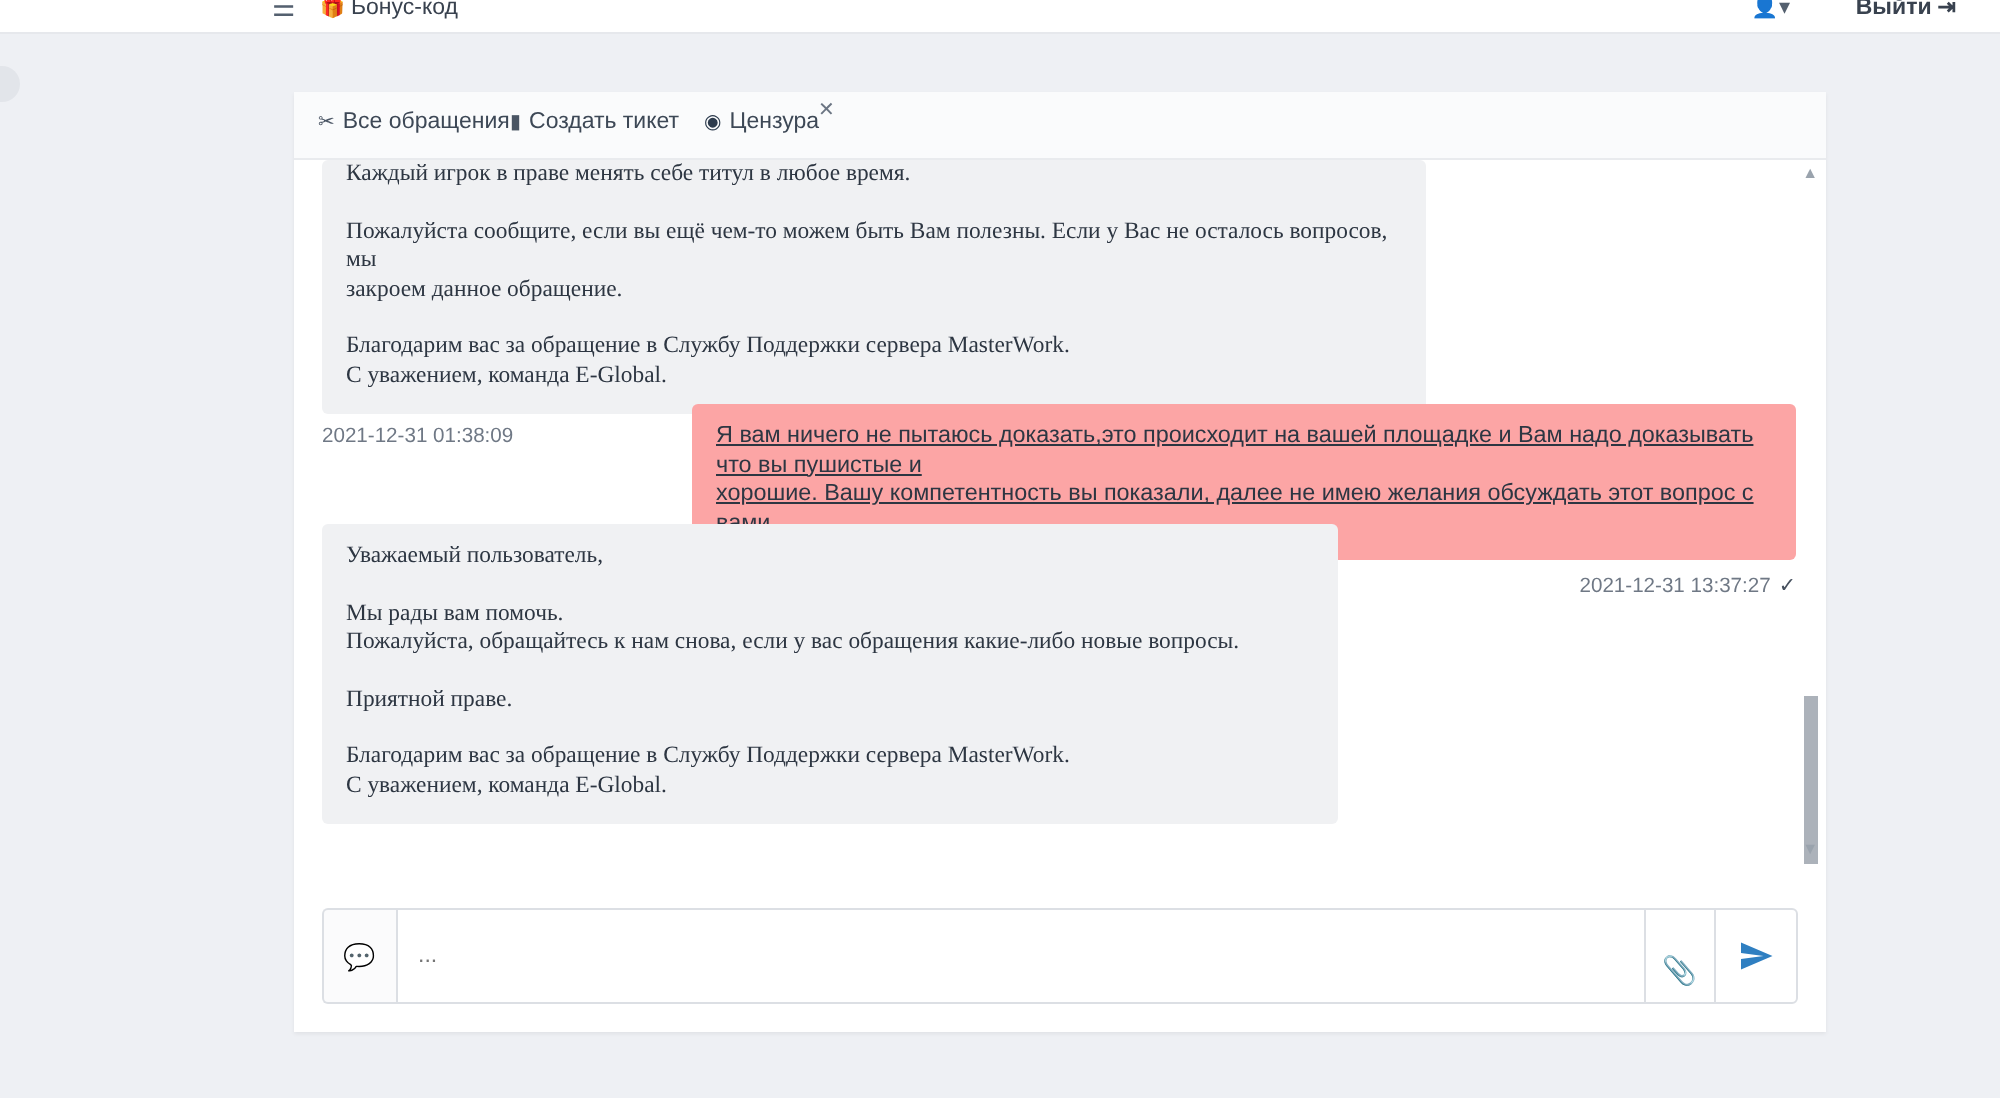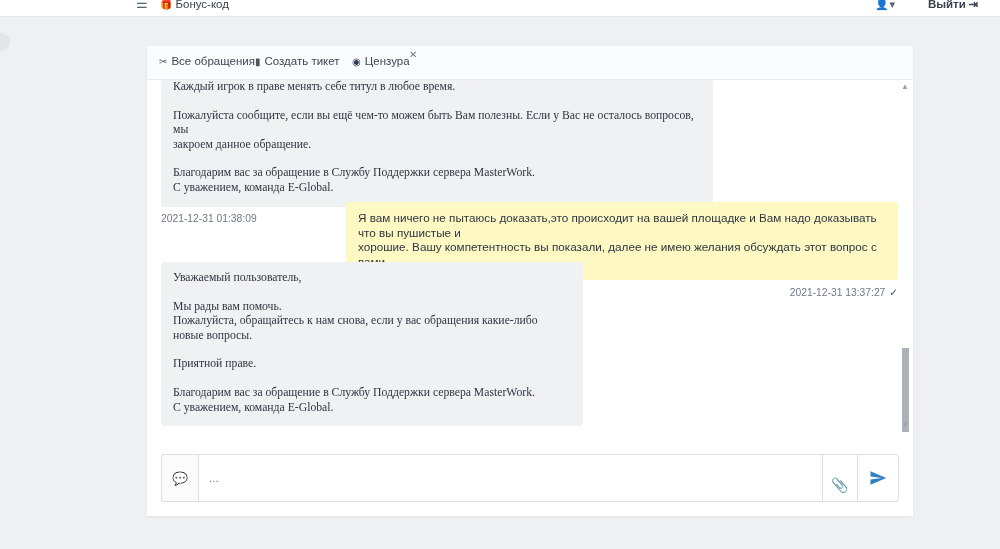--- a/index.html
+++ b/index.html
@@ -170,40 +170,41 @@
     padding: 9px 12px 11px 12px;
     font-size: 11.7px;
     line-height: 14.6px;
     color: #2d3642;
   }
   .bubble.support {
     background: #f0f1f3;
     font-family: Liberation Serif, serif;
   }
   .bubble.user {
-    background: #fef9c3;
+    background: #fca5a5;
+    text-decoration: underline;
   }
   .bubble p { margin: 0; }
   .bubble .gap { height: 14px; }
 
   .timestamp {
     font-size: 10.3px;
     color: #6f7885;
     margin-top: 6px;
   }
   .timestamp.right { text-align: right; }
   .timestamp .check { margin-left: 4px; color: #46505e; }
 
   
   .m1 { left: 14px; top: 0px; width: 540px; }
   .m1 .bubble { width: 528px; padding-top: 0; }
   
   .m2 { right: 15px; top: 122px; width: 552px; }
   
-  .m3 { left: 14px; top: 182px; width: 422px; }
+  .m3 { left: 14px; top: 182px; width: 508px; }
 
   
   .composer {
     position: absolute;
     left: 14px;
     right: 14px;
     bottom: 14px;
     height: 48px;
     display: flex;
     align-items: stretch;

